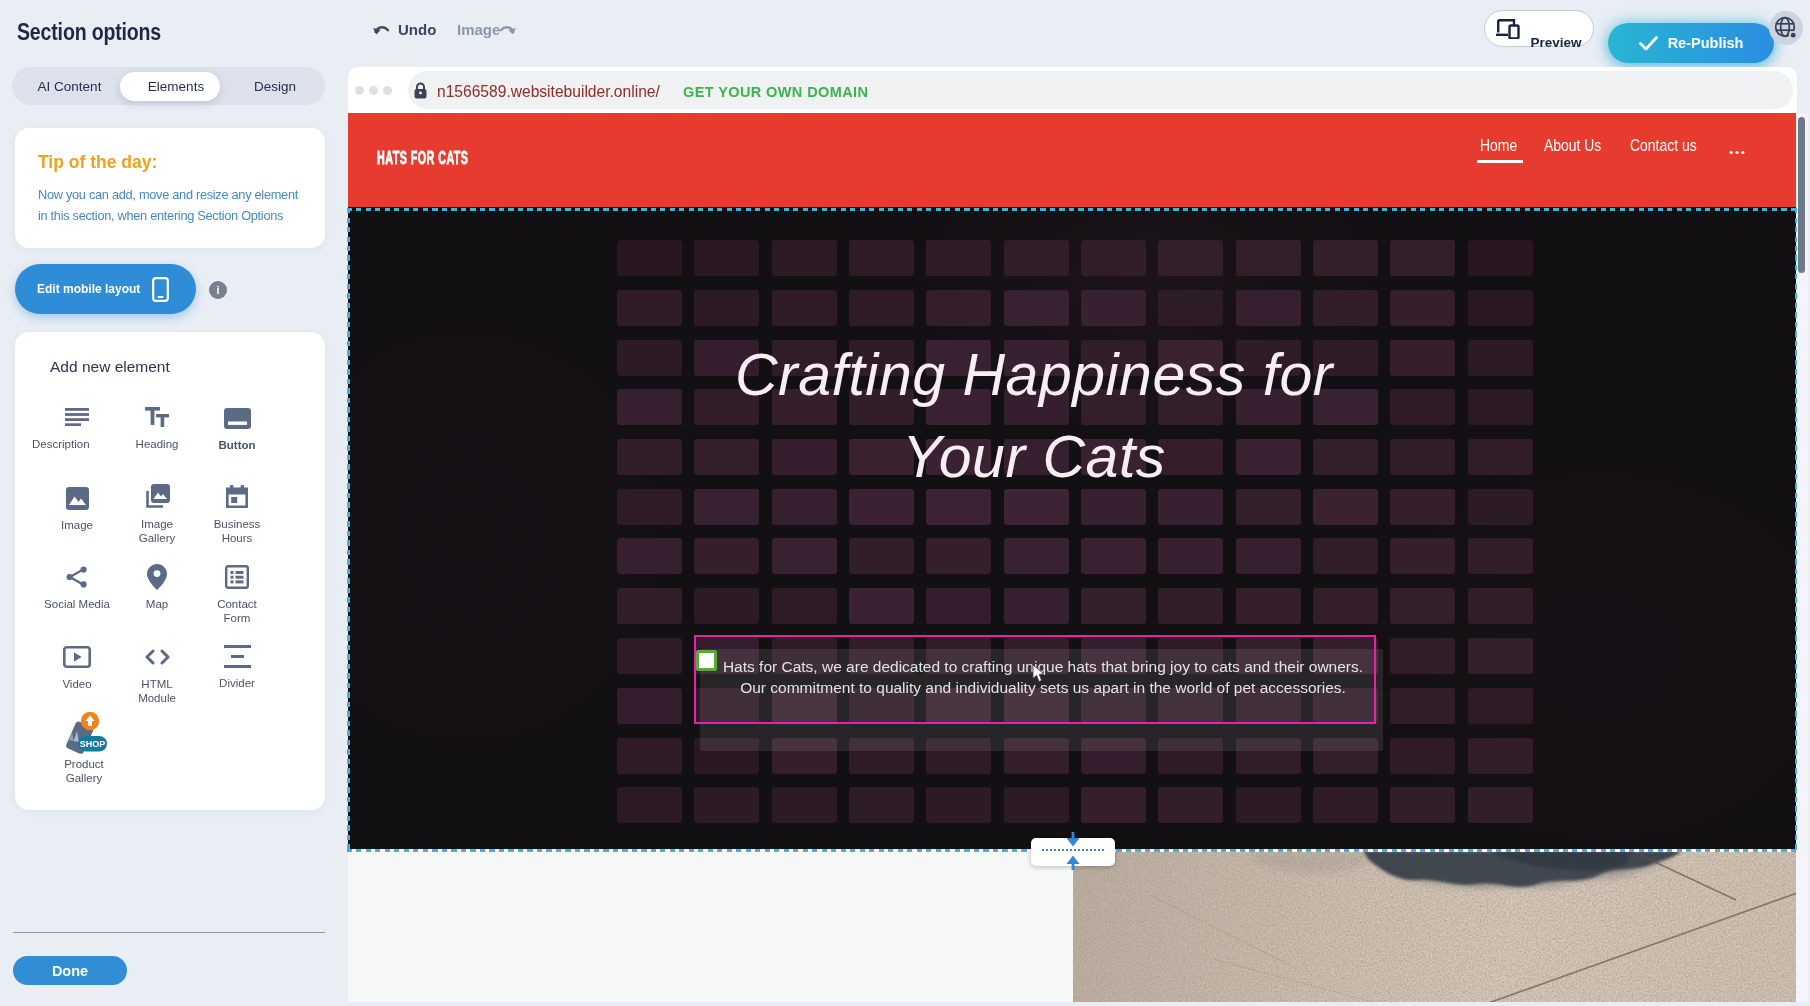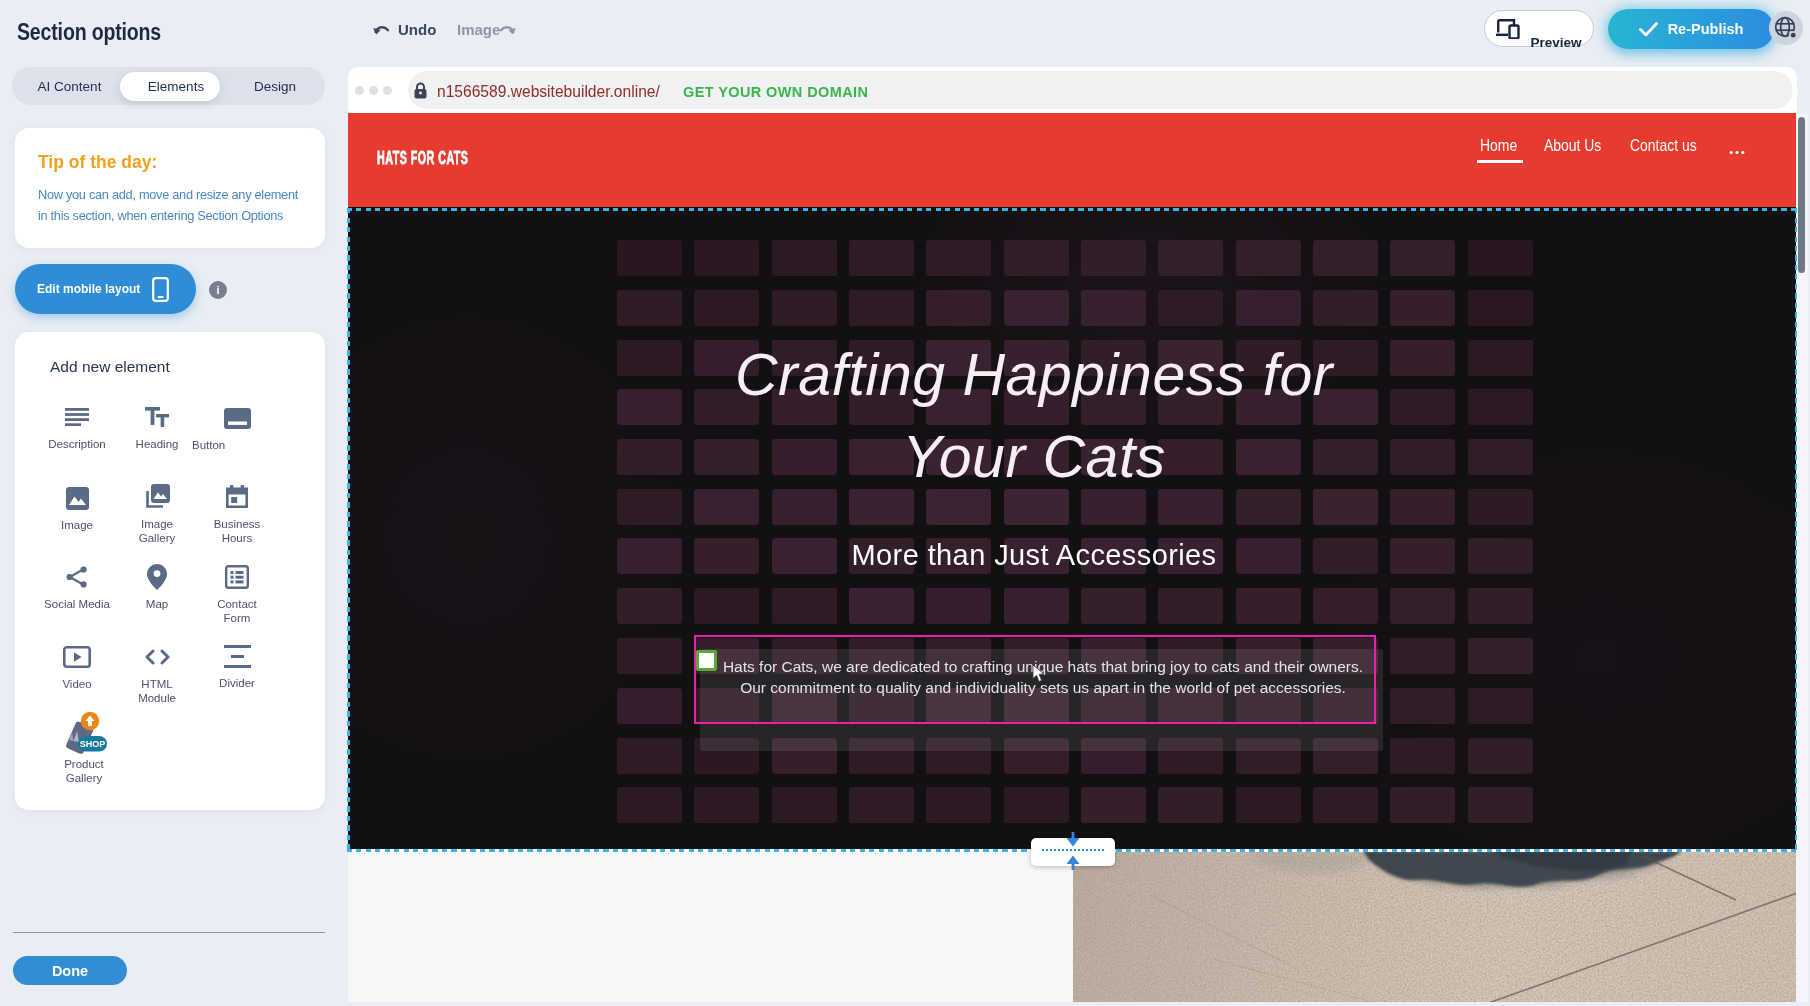--- a/index.html
+++ b/index.html
@@ -26,21 +26,21 @@
   <svg width="26" height="20" viewBox="0 0 26 20">
       <g fill="none" stroke="#16243f" stroke-width="2.4">
         <path d="M2.2 1.2 H18 V12"></path>
         <path d="M2.2 1.2 V13.5"></path>
         <path d="M0 15.8 H12"></path>
       </g>
       <rect x="13.5" y="6.5" width="9" height="13" rx="1.5" fill="#fff" stroke="#16243f" stroke-width="2.4"></rect>
     </svg>
     <span style="font-size:13.5px;font-weight:bold;color:#16243f;margin-top:28px;">Preview</span>
 </div>
-<div class="abs" style="left:1608px;top:9px;width:166px;height:40px;border-radius:20px;background:linear-gradient(90deg,#27b5d3,#2b8de2);box-shadow:0 0 13px 2px rgba(44,187,220,0.5),0 5px 12px rgba(40,150,215,0.35);display:flex;align-items:center;justify-content:center;gap:10px;">
+<div class="abs" style="left:1608px;top:23px;width:166px;height:40px;border-radius:20px;background:linear-gradient(90deg,#27b5d3,#2b8de2);box-shadow:0 0 13px 2px rgba(44,187,220,0.5),0 5px 12px rgba(40,150,215,0.35);display:flex;align-items:center;justify-content:center;gap:10px;">
   <svg width="19" height="15" viewBox="0 0 19 15">
       <path d="M1.5 7.5 L7 13 L17.5 1.5" fill="none" stroke="#fff" stroke-width="2.8" stroke-linecap="round" stroke-linejoin="round"></path>
     </svg>
     <span style="font-size:14.5px;font-weight:bold;color:#fff;">Re-Publish</span>
 </div>
 <div class="abs" style="left:1769px;top:11px;width:34px;height:34px;border-radius:50%;background:#cdd4e0;display:flex;align-items:center;justify-content:center;">
     <svg width="24" height="24" viewBox="0 0 24 24">
       <g fill="none" stroke="#35415a" stroke-width="1.7">
         <circle cx="11" cy="11" r="9.3"></circle>
         <ellipse cx="11" cy="11" rx="4.3" ry="9.3"></ellipse>
@@ -68,21 +68,21 @@
   <span style="position:absolute;left:22px;top:18px;font-size:12px;font-weight:bold;color:#fff;">Edit mobile layout</span>
   <span style="position:absolute;left:137px;top:13px;"><svg width="17" height="25" viewBox="0 0 17 25">
         <rect x="1.2" y="1.2" width="14.6" height="22.6" rx="2.6" fill="none" stroke="#fff" stroke-width="2.2"></rect>
         <rect x="5.5" y="19" width="6" height="2" rx="1" fill="#fff"></rect>
       </svg></span>
 </div>
 <div class="abs" style="left:209px;top:281px;width:18px;height:18px;border-radius:50%;background:#76808f;color:#fff;font-size:11px;font-weight:bold;display:flex;align-items:center;justify-content:center;">i</div>
 
 <div class="abs" style="left:15px;top:332px;width:310px;height:478px;background:#fff;border-radius:14px;box-shadow:0 2px 8px rgba(30,40,70,0.05);"></div>
 <div class="abs" style="left:50px;top:358px;font-size:15.5px;color:#2b3550;">Add new element</div>
-<div style="position:absolute;left:32px;top:402px;width:90px;text-align:center;">
+<div style="position:absolute;left:32px;top:402px;width:90px;">
 <div style="height:30px;display:flex;align-items:center;justify-content:center;">
       <svg width="24" height="18" viewBox="0 0 24 18">
         <g fill="#5b6b86">
           <rect x="0" y="0" width="24" height="2.8"></rect>
           <rect x="0" y="5.1" width="24" height="2.8"></rect>
           <rect x="0" y="10.2" width="24" height="2.8"></rect>
           <rect x="0" y="15.3" width="16" height="2.8"></rect>
         </g>
       </svg>
     </div>
@@ -94,21 +94,21 @@
         <g fill="#5b6b86">
           <rect x="0" y="0" width="15" height="3.6"></rect>
           <rect x="5.6" y="0" width="3.8" height="18"></rect>
           <rect x="11" y="7" width="13" height="3.4"></rect>
           <rect x="15.6" y="7" width="3.6" height="13"></rect>
         </g>
       </svg>
     </div>
 <div class="ellabel">Heading</div>
   </div>
-<div style="position:absolute;left:192px;top:403px;width:90px;text-align:left;">
+<div style="position:absolute;left:192px;top:403px;width:90px;text-align:center;font-weight:bold;">
 <div style="height:30px;display:flex;align-items:center;justify-content:center;">
       <svg width="27" height="21" viewBox="0 0 27 21">
         <rect x="0" y="0" width="27" height="21" rx="3" fill="#5b6b86"></rect>
         <rect x="4" y="13.5" width="19" height="3.4" fill="#fff"></rect>
       </svg>
     </div>
 <div class="ellabel">Button</div>
   </div>
 <div style="position:absolute;left:32px;top:483px;width:90px;text-align:center;">
 <div style="height:30px;display:flex;align-items:center;justify-content:center;">
@@ -400,21 +400,20 @@
 <div class="bx" style="left:501px;top:580px;background:rgb(46,27,40)"></div>
 <div class="bx" style="left:578px;top:580px;background:rgb(45,26,38)"></div>
 <div class="bx" style="left:656px;top:580px;background:rgb(44,26,38)"></div>
 <div class="bx" style="left:733px;top:580px;background:rgb(53,31,45)"></div>
 <div class="bx" style="left:810px;top:580px;background:rgb(50,29,43)"></div>
 <div class="bx" style="left:888px;top:580px;background:rgb(45,26,39)"></div>
 <div class="bx" style="left:965px;top:580px;background:rgb(46,27,39)"></div>
 <div class="bx" style="left:1042px;top:580px;background:rgb(50,29,42)"></div>
 <div class="bx" style="left:1120px;top:580px;background:rgb(50,29,43)"></div>
   <div style="position:absolute;left:36px;top:127px;width:1300px;text-align:center;font-size:59px;line-height:82px;color:#f7edf5;letter-spacing:0.5px;font-style:italic;">Crafting Happiness for<br>Your Cats</div>
-  <div style="position:absolute;left:36px;top:332px;width:1300px;text-align:center;font-size:29px;letter-spacing:0.4px;color:#fcfcfe;">More than Just Accessories</div>
   <div style="position:absolute;left:352px;top:442px;width:683px;height:102px;background:rgba(255,255,255,0.09);border-radius:3px;"></div>
   <div style="position:absolute;left:360px;top:449px;width:670px;text-align:center;font-size:15.5px;line-height:21px;color:#e2e3e7;">Hats for Cats, we are dedicated to crafting unique hats that bring joy to cats and their owners.<br>Our commitment to quality and individuality sets us apart in the world of pet accessories.</div>
   <div style="position:absolute;left:346px;top:428px;width:681.5px;height:88.5px;border:2.5px solid #ed1fa7;"></div>
   <div style="position:absolute;left:348px;top:443px;width:21px;height:21px;background:#fff;border:3px solid #58ab37;border-radius:2px;"></div>
   <div style="position:absolute;left:684px;top:457px;"><svg width="13" height="19" viewBox="0 0 13 19">
         <path d="M1 1 L1 14.5 L4.6 11.3 L7 17.5 L9.6 16.4 L7.2 10.3 L12 10 Z" fill="#fff" stroke="#444" stroke-width="0.9"></path>
       </svg></div>
 </div>
 
 <div class="abs" style="left:348px;top:851px;width:725px;height:151px;background:#f6f7f7;"></div>

